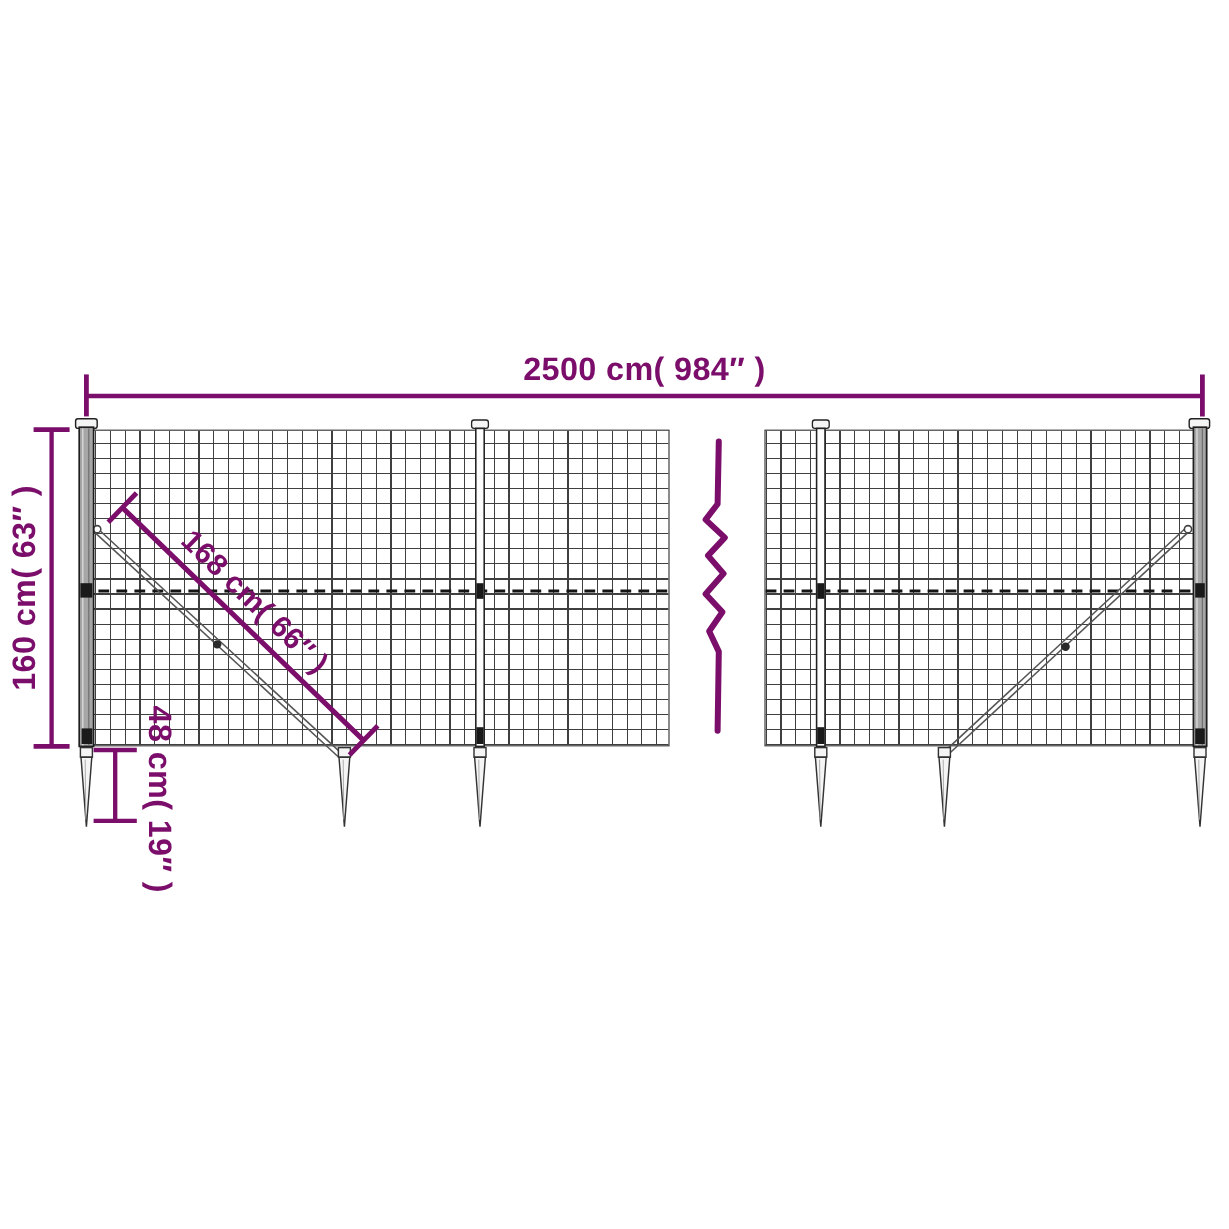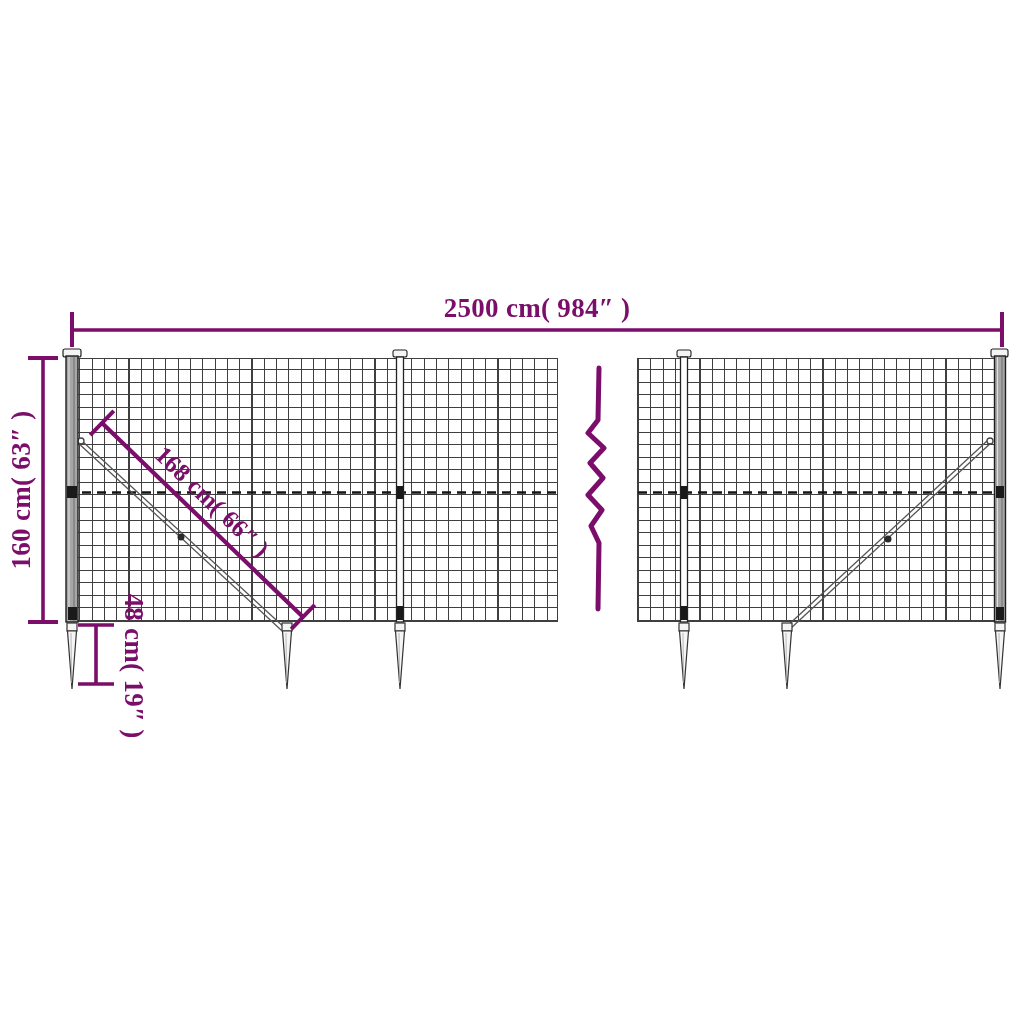--- a/index.html
+++ b/index.html
@@ -5,21 +5,21 @@
   :root{
     --accent:#7b0e6a;
     --mesh-line:#3f3f3f;
     --post-fill:#a6a6a6;
     --metal-light:#f4f4f4;
     --background:#ffffff;
   }
   html,body{margin:0;padding:0;background:var(--background);}
   .canvas{
     position:relative;width:1024px;height:1024px;background:var(--background);
-    overflow:hidden;font-family:Liberation Serif, serif;text-align:center;
+    overflow:hidden;font-family:Liberation Sans, sans-serif;text-align:center;
   }
   .mesh{
     position:absolute;box-sizing:border-box;border:1px solid var(--mesh-line);
     background-image:
       repeating-linear-gradient(90deg, var(--mesh-line) 0, var(--mesh-line) 1px, transparent 1px, transparent 12.3px),
       repeating-linear-gradient(0deg, var(--mesh-line) 0, var(--mesh-line) 1px, transparent 1px, transparent 12.55px);
   }
   .mesh-left{left:66px;top:358px;width:492px;height:264px;}
   .mesh-right{left:637px;top:358px;width:369px;height:264px;}
   svg.overlay{position:absolute;left:0;top:0;width:1024px;height:1024px;}

